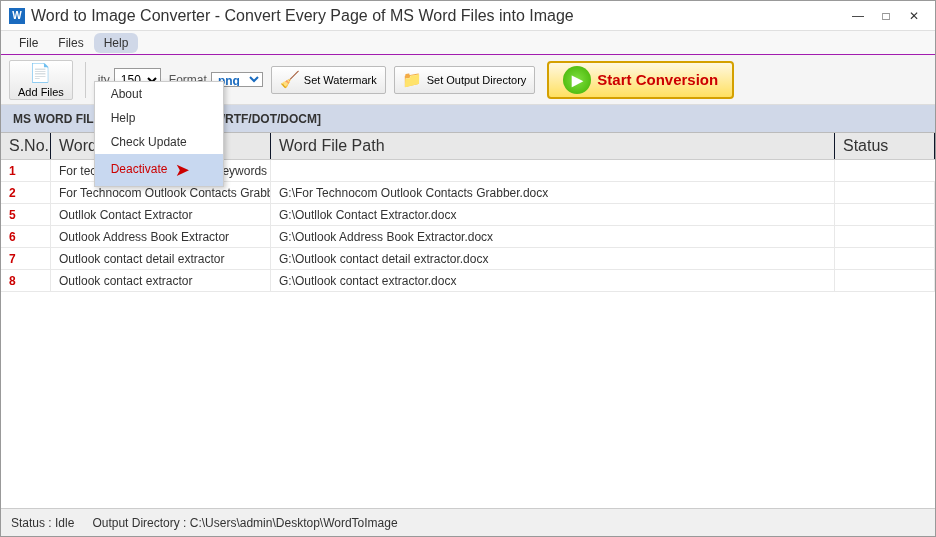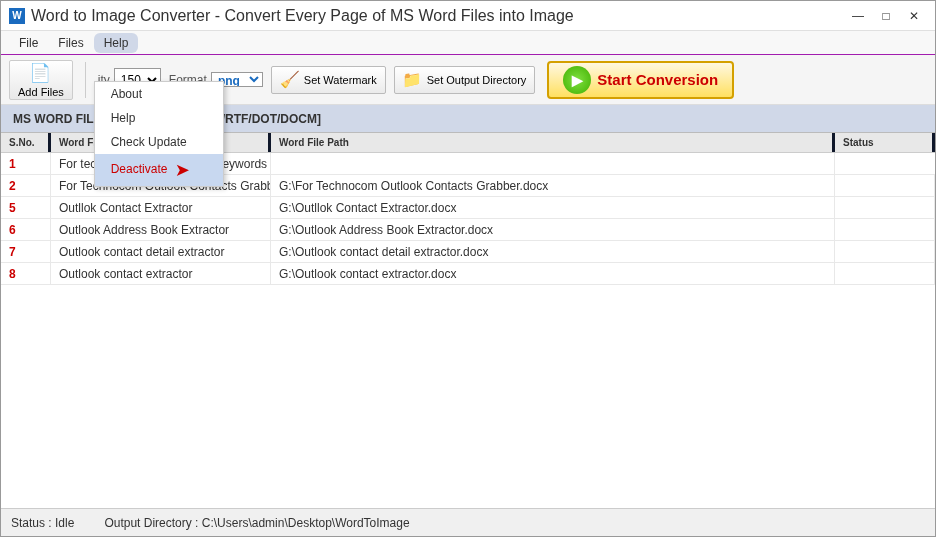--- a/index.html
+++ b/index.html
@@ -243,24 +243,24 @@
 
     .table-header {
       display: grid;
       grid-template-columns: 50px 220px 1fr 100px;
       background: #e8e8e8;
       border-bottom: 1px solid #ccc;
       flex-shrink: 0;
     }
     .table-header-cell {
       padding: 4px 8px;
-      font-size: 10px;
-      font-weight: bold;
-      color: #333;
-      border-right: 3px solid #0f172a;
+      font-size: 16px;
+      font-weight: normal;
+      color: #333;
+      border-right: 1px solid #0f172a;
     }
 
     .table-body {
       flex: 1;
       overflow-y: auto;
     }
     .table-row {
       display: grid;
       grid-template-columns: 50px 220px 1fr 100px;
       border-bottom: 1px solid #e8e8e8;
@@ -285,21 +285,21 @@
     .status-bar {
       height: 28px;
       background: #f0f0f0;
       border-top: 1px solid #ccc;
       display: flex;
       align-items: center;
       padding: 0 10px;
       font-size: 12px;
       color: #333;
       flex-shrink: 0;
-      gap: 30px;
+      gap: 18px;
     }
 
     
     .arrow-indicator {
       display: inline-block;
       color: #cc0000;
       font-size: 18px;
       margin-left: 4px;
       vertical-align: middle;
     }

